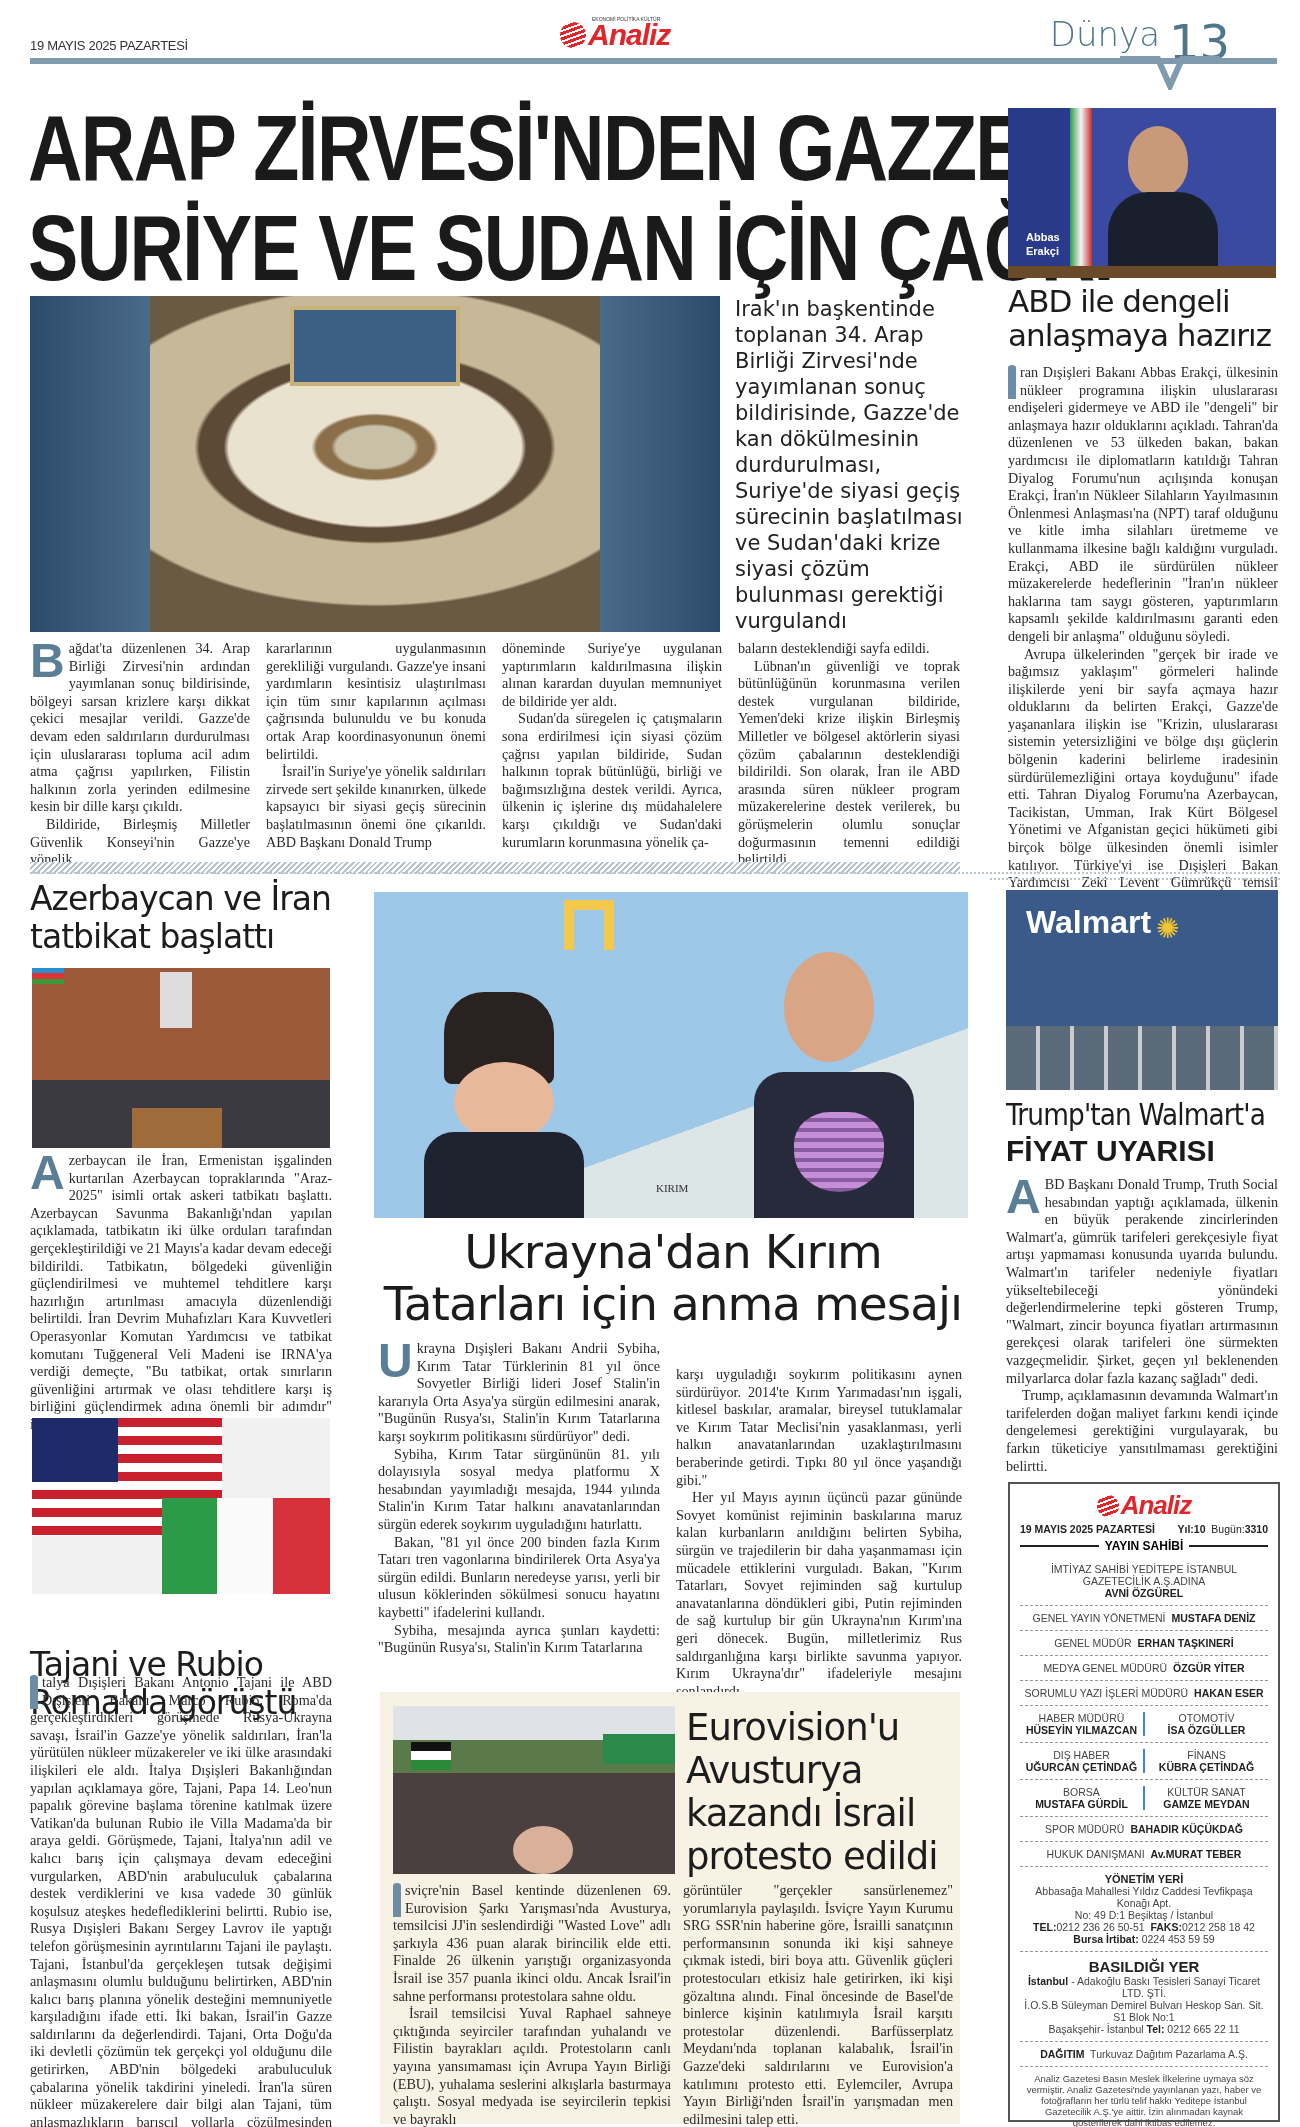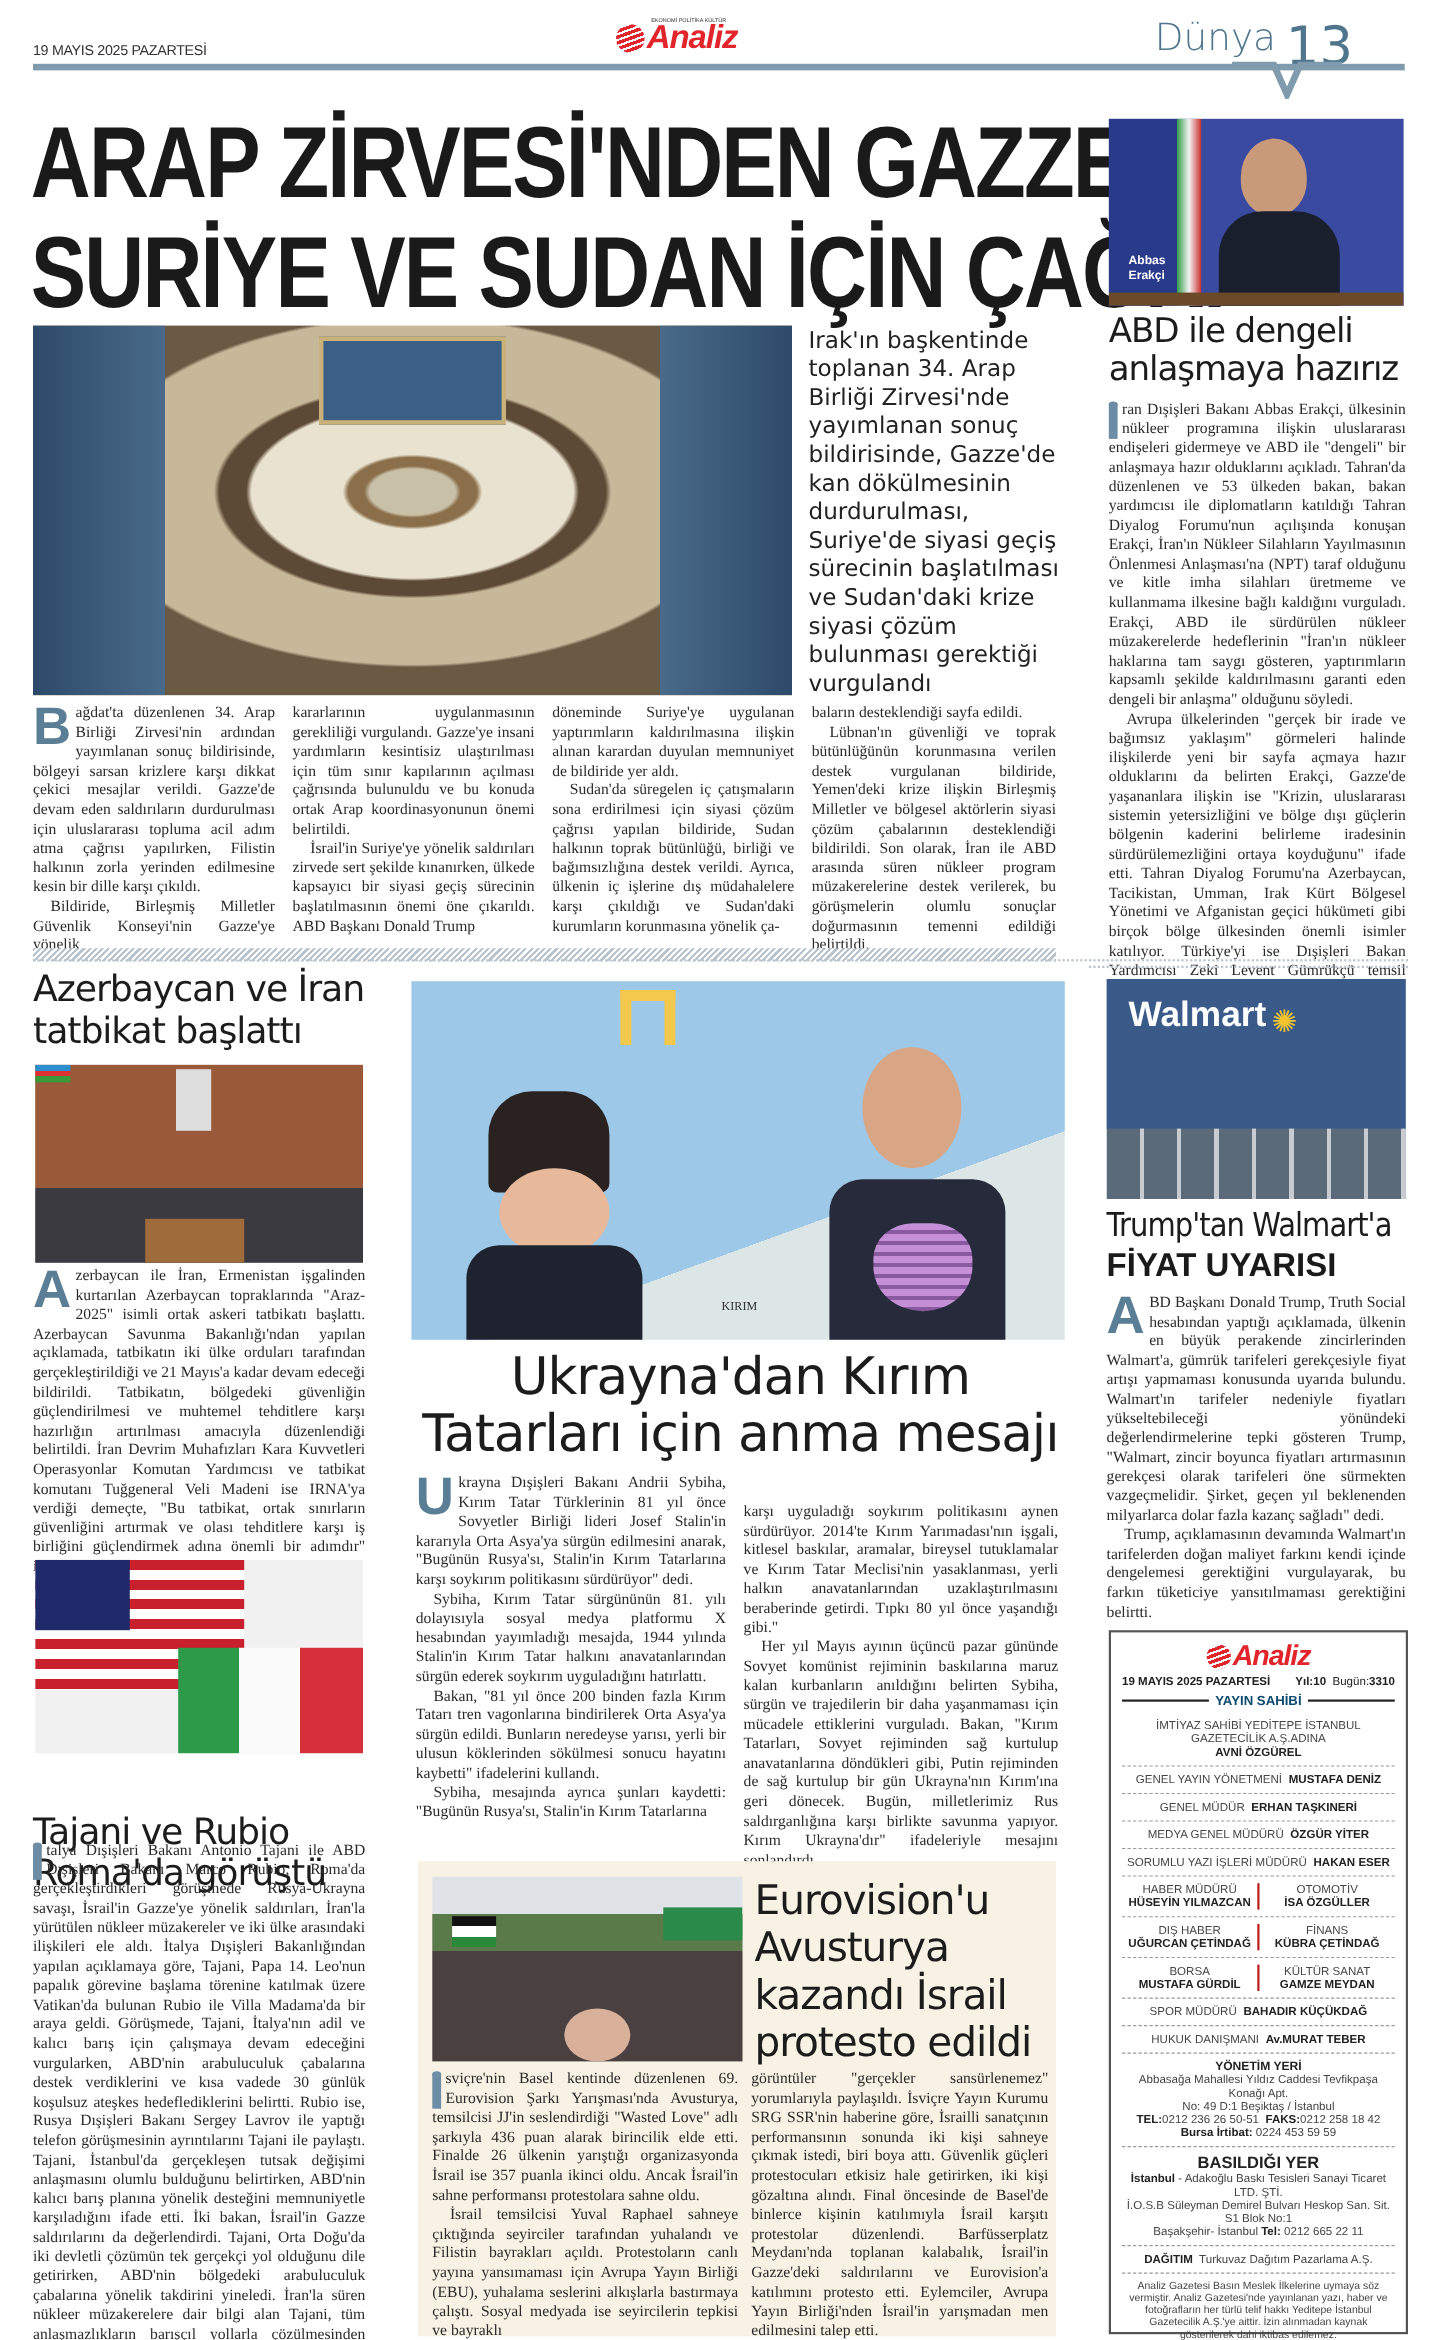--- a/index.html
+++ b/index.html
@@ -25,21 +25,21 @@
   .h-main { left: 28px; font-family: "Liberation Sans", sans-serif; font-weight: 900; color: #1a1a1a; letter-spacing: -2px; transform: scaleX(0.82); transform-origin: left; white-space: nowrap; }
   .kicker { font-family: "DejaVu Sans", sans-serif; font-size: 21px; line-height: 26px; color: #222; }
   .h2 { font-family: "DejaVu Sans", sans-serif; color: #1c1c1c; letter-spacing: -1px; }
   
   .img { overflow: hidden; }
   .masthead-box { left: 1008px; top: 1482px; width: 272px; height: 640px; border: 2px solid #555; background: #fff; padding: 6px 10px; font-family: "Liberation Sans", sans-serif; text-align: center; color: #444; font-size: 10.5px; }
   .mh-row { border-bottom: 1px dashed #9a9a9a; padding: 6px 0; }
   .mh-row b { color: #222; }
   .mh-split { display: flex; }
   .mh-split > div { flex: 1; }
-  .mh-split > div:first-child { border-right: 2px solid #b91c1c; }
+  .mh-split > div:first-child { border-right: 2px solid #3b82f6; }
   .eurobox { left: 380px; top: 1692px; width: 580px; height: 432px; background: #f8f2e4; }
 </style>
 </head>
 <body>
 
 <div class="abs date-top">19 MAYIS 2025 PAZARTESİ</div>
 <div class="abs logo" style="left:560px; top:18px;">
   <div class="logo-mark"></div>
   <div style="position:relative;">
     <div style="position:absolute; top:-2px; left:6px; font-size:5px; color:#333; font-family:'Liberation Sans',sans-serif; white-space:nowrap;">EKONOMİ POLİTİKA KÜLTÜR</div>
@@ -170,21 +170,21 @@
   <div style="display:flex; justify-content:center; align-items:center; gap:2px;">
     <div class="logo-mark" style="width:22px; height:22px;"></div>
     <div class="logo-text" style="font-size:26px;">Analiz</div>
   </div>
   <div style="display:flex; justify-content:space-between; font-weight:bold; font-size:10.5px; color:#222; margin-top:2px;">
     <span>19 MAYIS 2025 PAZARTESİ</span>
     <span><span style="font-weight:bold;">Yıl:</span><span>10</span>&nbsp;&nbsp;<span style="font-weight:normal;">Bugün:</span><span>3310</span></span>
   </div>
   <div style="display:flex; align-items:center; gap:6px; margin:4px 0;">
     <div style="flex:1; height:2px; background:#222;"></div>
-    <b style="font-size:12px; color:#0c4a6e;">YAYIN SAHİBİ</b>
+    <b style="font-size:12px; color:#000000;">YAYIN SAHİBİ</b>
     <div style="flex:1; height:2px; background:#222;"></div>
   </div>
   <div class="mh-row">
     <div>İMTİYAZ SAHİBİ YEDİTEPE İSTANBUL</div>
     <div>GAZETECİLİK A.Ş.ADINA</div>
     <b>AVNİ ÖZGÜREL</b>
   </div>
   <div id="staff-rows">
       <div class="mh-row"><span>GENEL YAYIN YÖNETMENİ</span><b style="margin-left: 6px;">MUSTAFA DENİZ</b></div>
       <div class="mh-row"><span>GENEL MÜDÜR</span><b style="margin-left: 6px;">ERHAN TAŞKINERİ</b></div>

